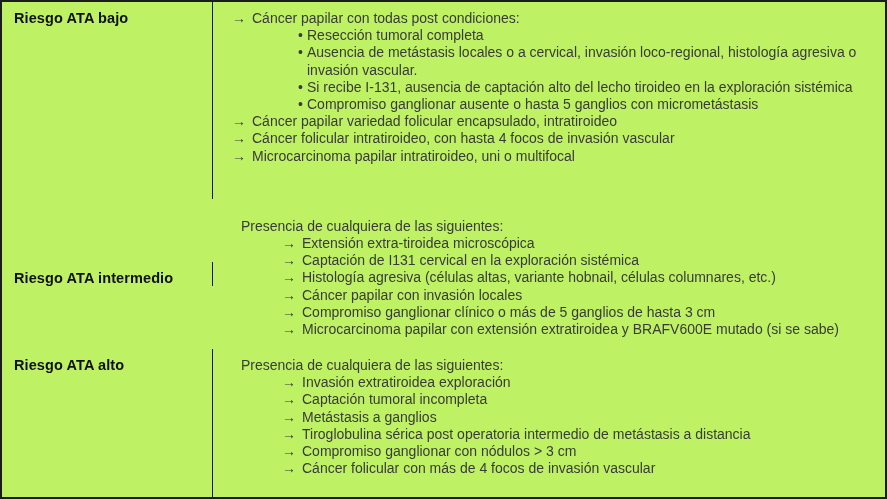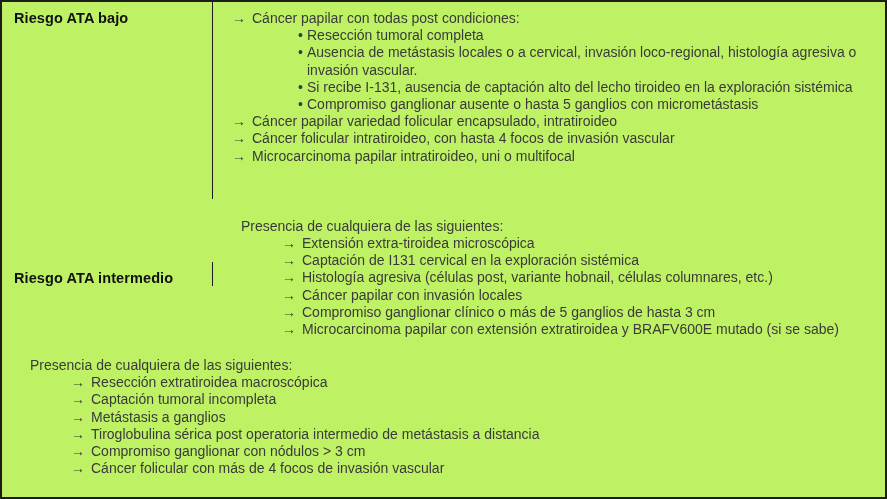--- a/index.html
+++ b/index.html
@@ -106,42 +106,43 @@
         <div class="item arrow-indent">
           <span class="prefix">→</span>
           <span class="txt">Extensión extra-tiroidea microscópica</span>
         </div>
         <div class="item arrow-indent">
           <span class="prefix">→</span>
           <span class="txt">Captación de I131 cervical en la exploración sistémica</span>
         </div>
         <div class="item arrow-indent">
           <span class="prefix">→</span>
-          <span class="txt">Histología agresiva (células post, variante hobnail, células columnares, etc.)</span>
+          <span class="txt">Histología agresiva (células altas, variante hobnail, células columnares, etc.)</span>
         </div>
         <div class="item arrow-indent">
           <span class="prefix">→</span>
           <span class="txt">Cáncer papilar con invasión locales</span>
         </div>
         <div class="item arrow-indent">
           <span class="prefix">→</span>
           <span class="txt">Compromiso ganglionar clínico o más de 5 ganglios de hasta 3 cm</span>
         </div>
         <div class="item arrow-indent">
           <span class="prefix">→</span>
           <span class="txt">Microcarcinoma papilar con extensión extratiroidea y BRAFV600E mutado (si se sabe)</span>
         </div>
       </div>
     </div>
     <div class="row">
+      <div class="label-cell">Riesgo ATA alto</div>
       <div class="content-cell">
         <div class="line intro">Presencia de cualquiera de las siguientes:</div>
         <div class="item arrow-indent">
           <span class="prefix">→</span>
-          <span class="txt">Resección extratiroidea macroscópica</span>
+          <span class="txt">Invasión extratiroidea exploración</span>
         </div>
         <div class="item arrow-indent">
           <span class="prefix">→</span>
           <span class="txt">Captación tumoral incompleta</span>
         </div>
         <div class="item arrow-indent">
           <span class="prefix">→</span>
           <span class="txt">Metástasis a ganglios</span>
         </div>
         <div class="item arrow-indent">

